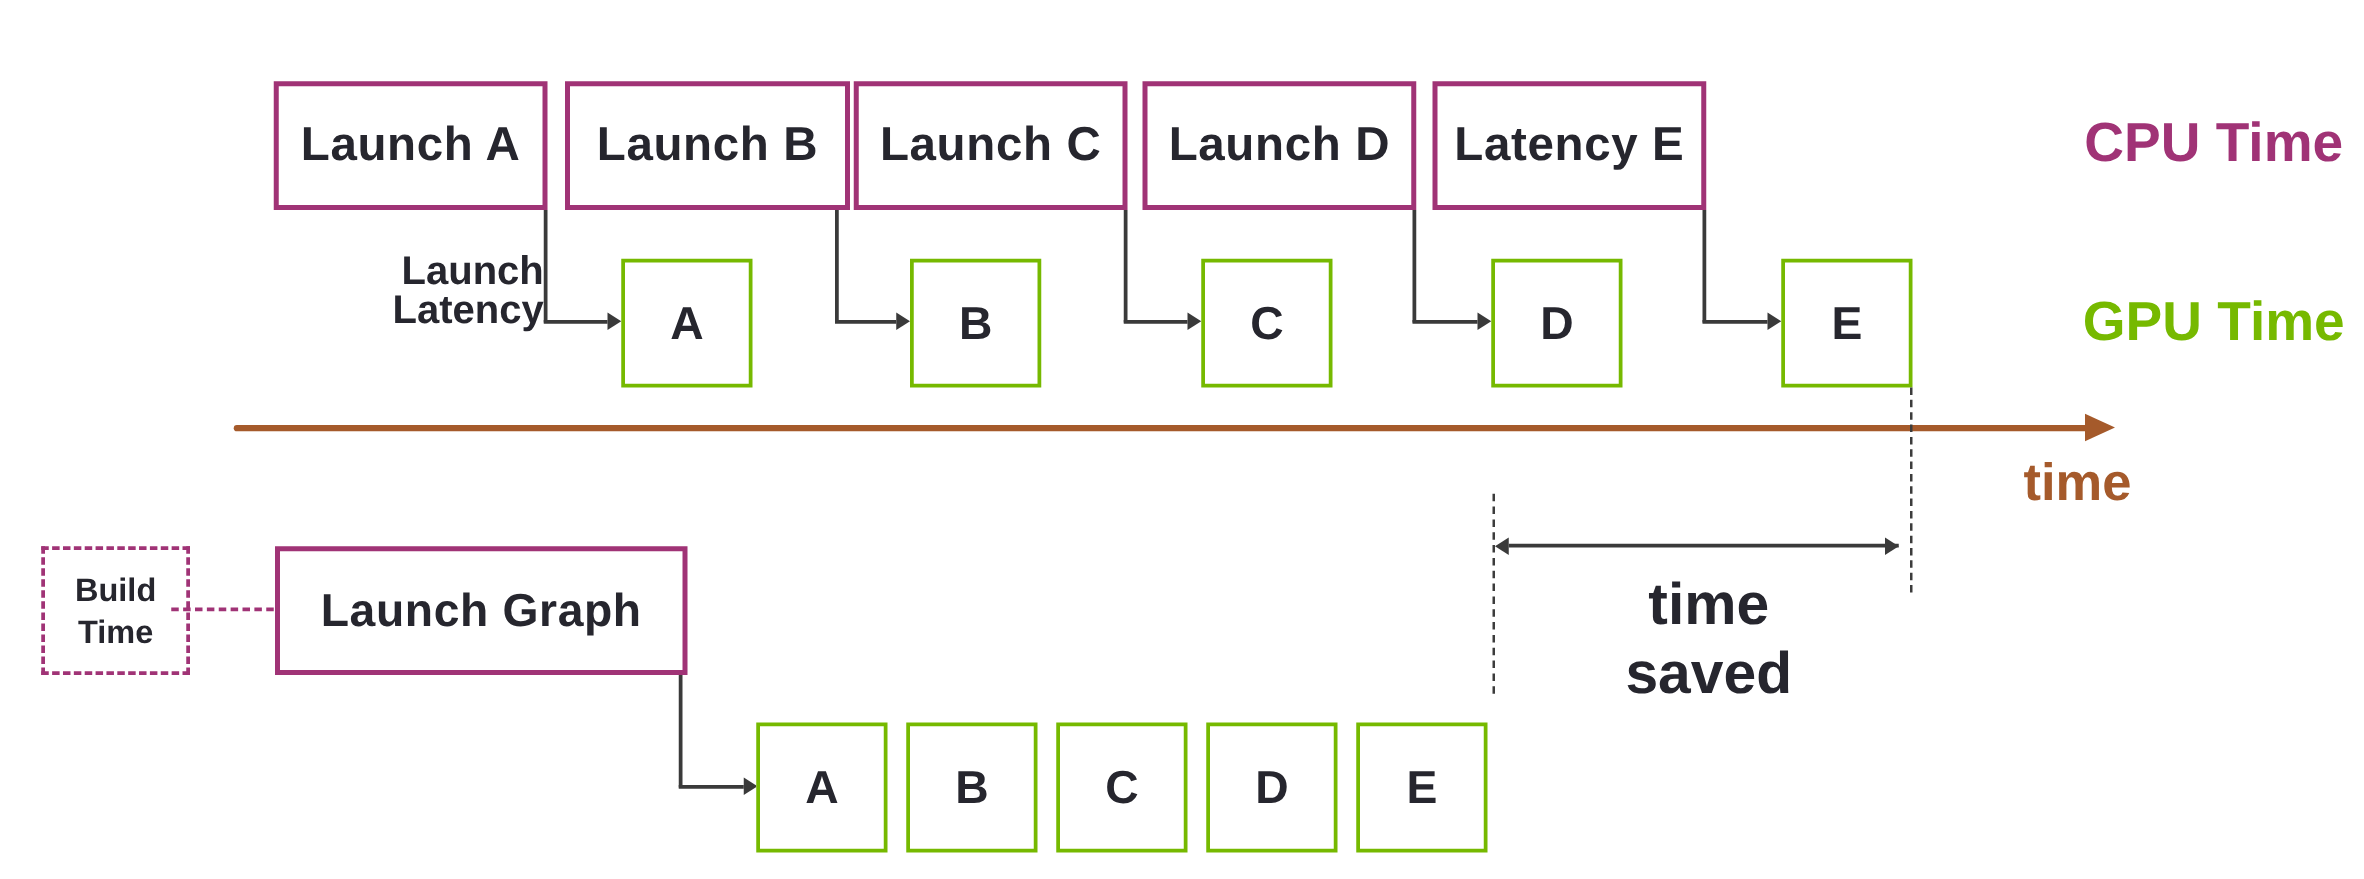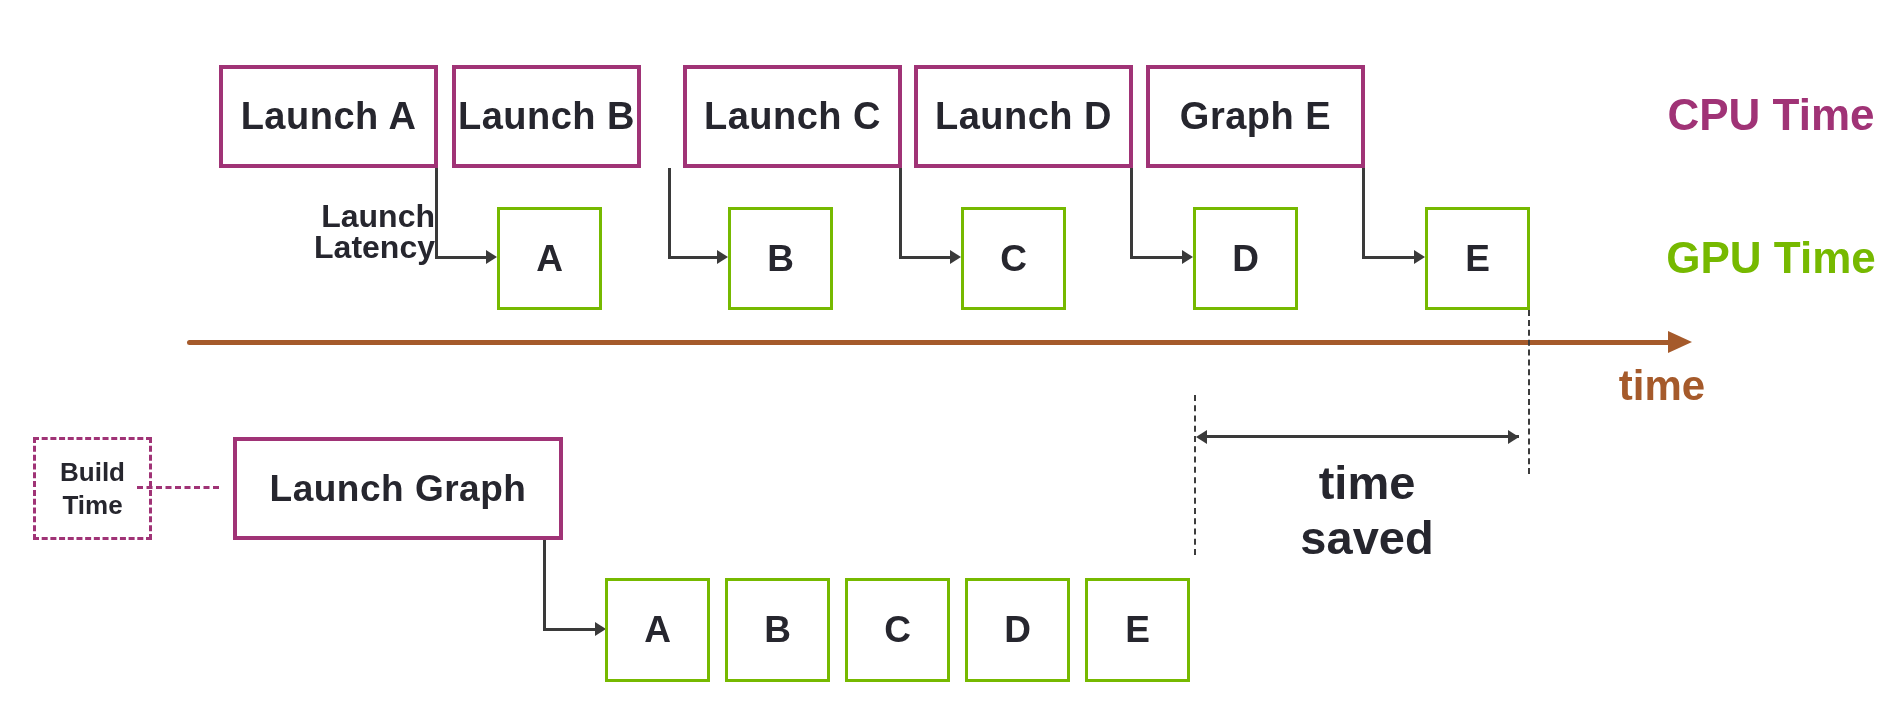--- a/index.html
+++ b/index.html
@@ -5,21 +5,21 @@
   html,body { margin:0; padding:0; background:#ffffff; }
   .canvas {
     position:relative; width:1891px; height:703px; background:#ffffff;
     font-family:"Liberation Sans", sans-serif; color:var(--ink); overflow:hidden;
   }
   .box { position:absolute; box-sizing:border-box; display:flex; align-items:center; justify-content:center; background:#fff; }
 
   
   .launch-box { top:65px; height:103px; border:4px solid var(--cpu); font-size:38px; font-weight:600; letter-spacing:0.5px; }
   .lb-0 { left:219px; width:219px; }
-  .lb-1 { left:452px; width:189px; }
+  .lb-1 { left:452px; width:228px; }
   .lb-2 { left:683px; width:219px; }
   .lb-3 { left:914px; width:219px; }
   .lb-4 { left:1146px; width:219px; }
 
   
   .gpu-box { top:207px; height:103px; width:105px; border:3px solid var(--gpu); font-size:37px; font-weight:600; }
   .gb-0 { left:497px; } .gb-1 { left:728px; } .gb-2 { left:961px; } .gb-3 { left:1193px; } .gb-4 { left:1425px; }
 
   
   .vline { position:absolute; width:3px; background:var(--arrow); }
@@ -56,21 +56,21 @@
 
   
   .ts-line { position:absolute; left:1207px; top:435px; width:312px; height:3px; background:var(--arrow); }
   .ts-head-l { left:1196px; top:430px; }
   .ts-head-r { left:1508px; top:430px; }
   .time-saved-label { position:absolute; left:1247px; top:455px; width:240px; text-align:center; font-size:47px; font-weight:600; }
 
   
   .build-graph { left:33px; top:437px; width:119px; height:103px; border:3px dashed var(--cpu); flex-direction:column; font-size:26px; font-weight:600; line-height:33px; text-align:center; }
   .build-connector { position:absolute; left:137px; top:486px; width:82px; height:0; border-top:3px dashed var(--cpu); }
-  .launch-graph { left:233px; top:437px; width:330px; height:103px; border:4px solid var(--cpu); font-size:37px; font-weight:600; letter-spacing:0.5px; }
+  .launch-graph { left:220px; top:437px; width:330px; height:103px; border:4px solid var(--cpu); font-size:37px; font-weight:600; letter-spacing:0.5px; }
 
   .glv { left:543px; top:540px; height:90px; }
   .glh { left:543px; top:628px; width:52px; }
   .glhead { left:595px; top:622px; }
 
   
   .gpu-box-b { top:578px; height:104px; width:105px; border:3px solid var(--gpu); font-size:37px; font-weight:600; }
   .bb-0 { left:605px; } .bb-1 { left:725px; } .bb-2 { left:845px; } .bb-3 { left:965px; } .bb-4 { left:1085px; }
 </style>
 </head>
@@ -84,21 +84,21 @@
   <div class="box launch-box lb-1">
       <span>Launch B</span>
     </div>
   <div class="box launch-box lb-2">
       <span>Launch C</span>
     </div>
   <div class="box launch-box lb-3">
       <span>Launch D</span>
     </div>
   <div class="box launch-box lb-4">
-      <span>Graph E</span>
+      <span>Latency E</span>
     </div>
 
   <div class="vline ev ev-0"></div>
   <div class="hline eh eh-0"></div>
   <div class="head-right ehead ehd-0"></div>
   <div class="vline ev ev-1"></div>
   <div class="hline eh eh-1"></div>
   <div class="head-right ehead ehd-1"></div>
   <div class="vline ev ev-2"></div>
   <div class="hline eh eh-2"></div>

